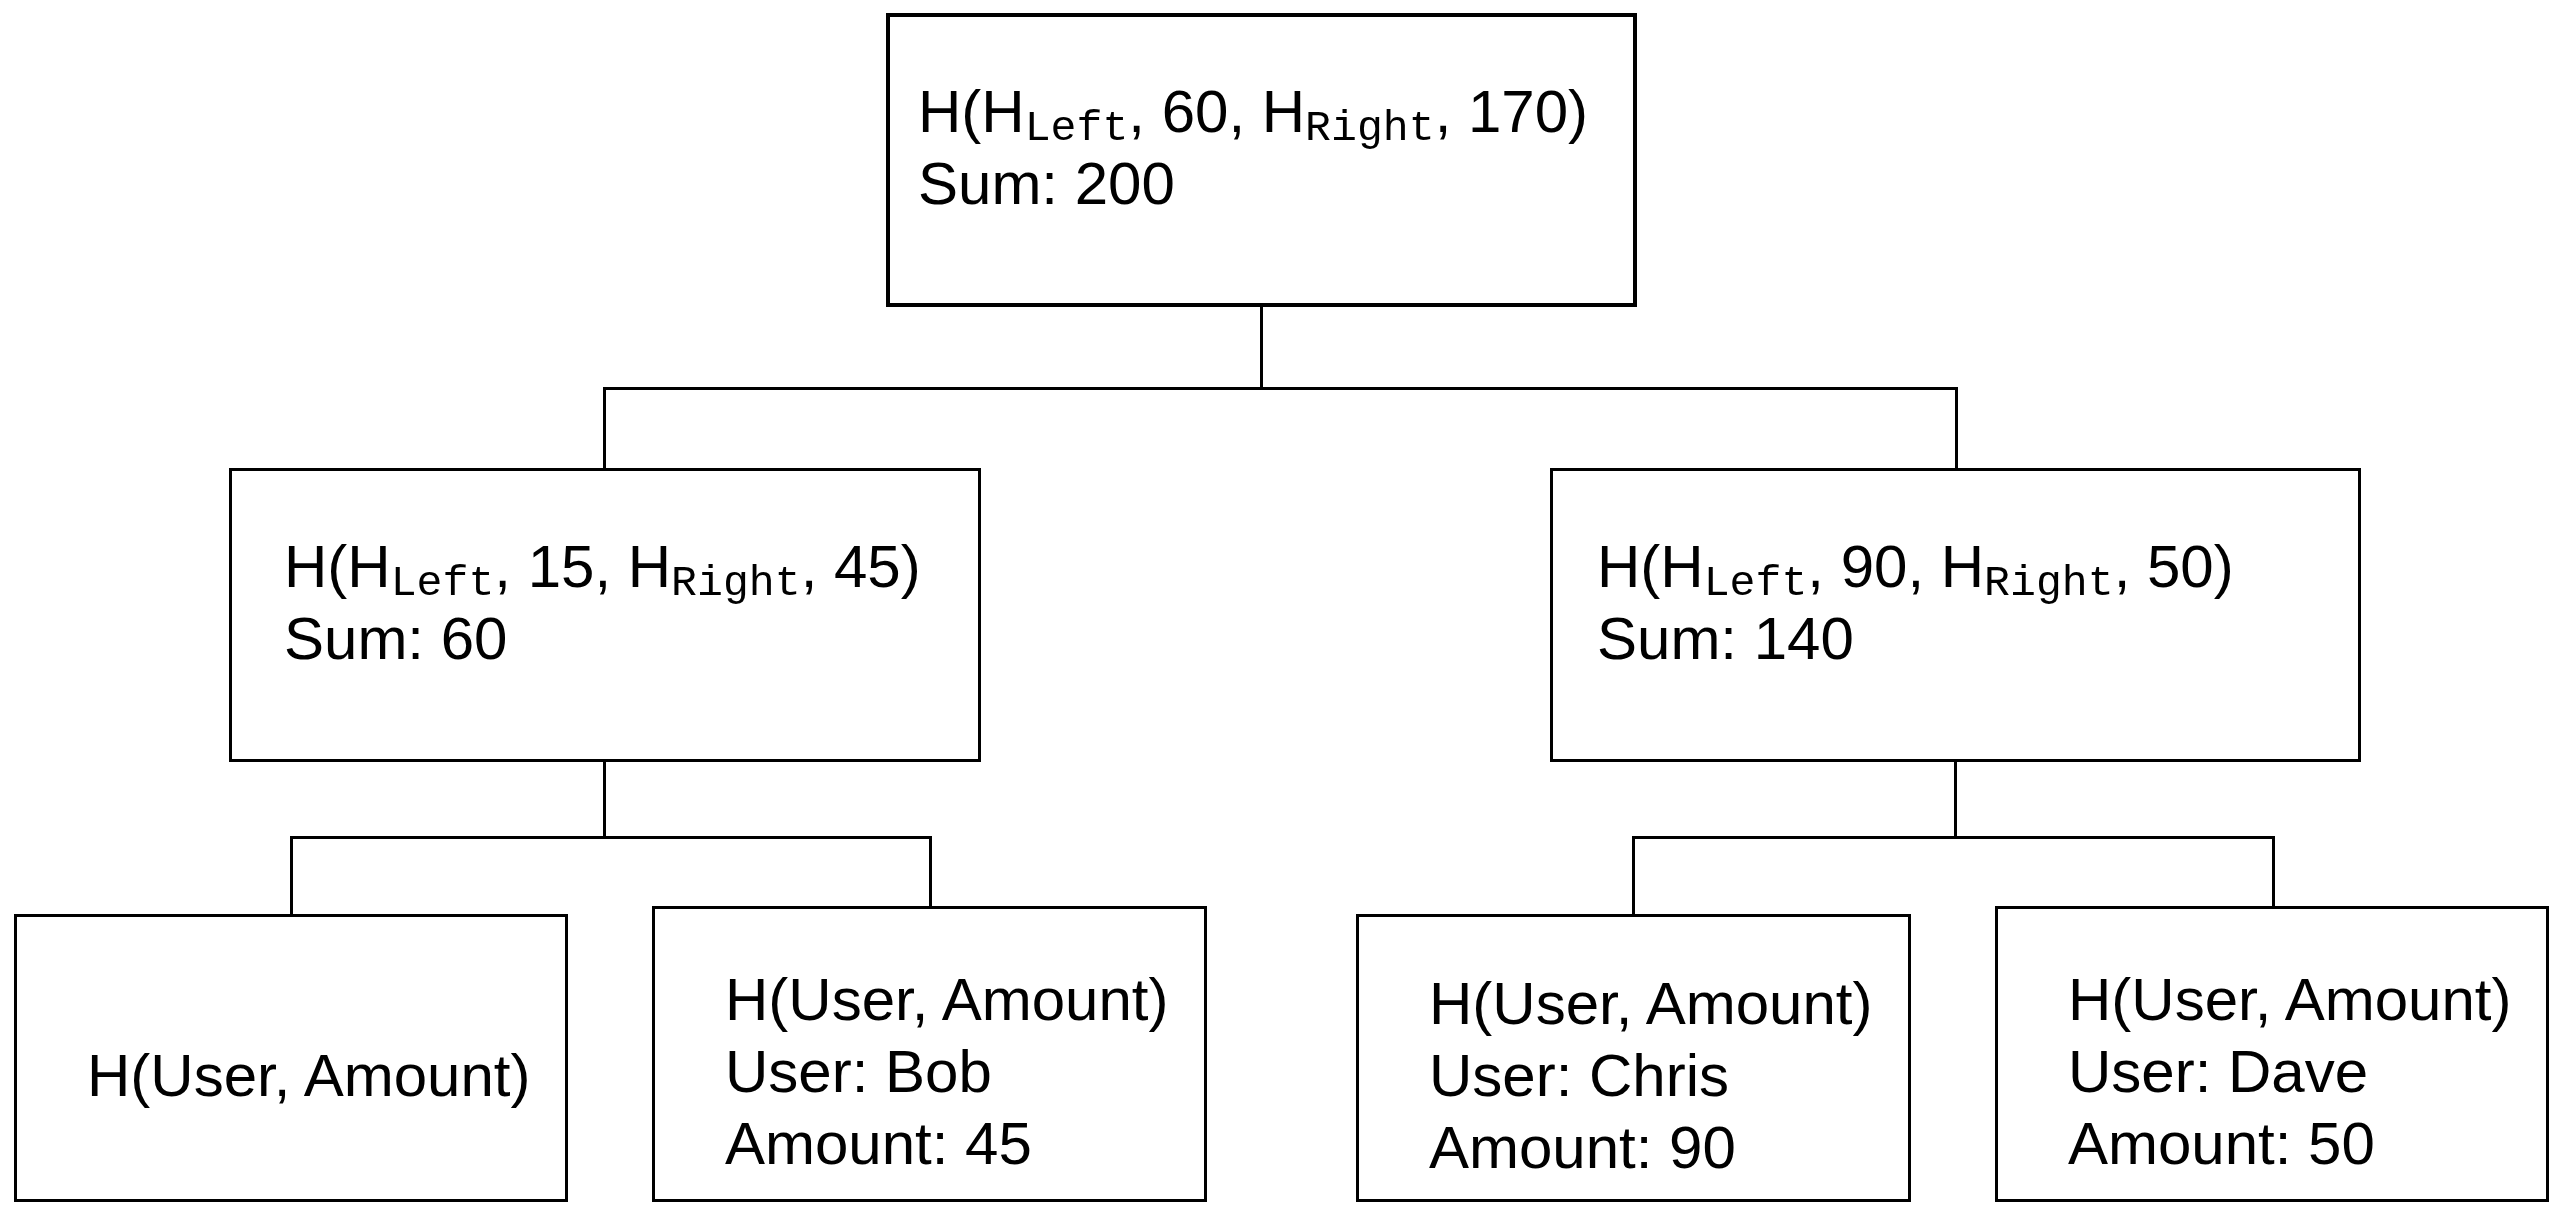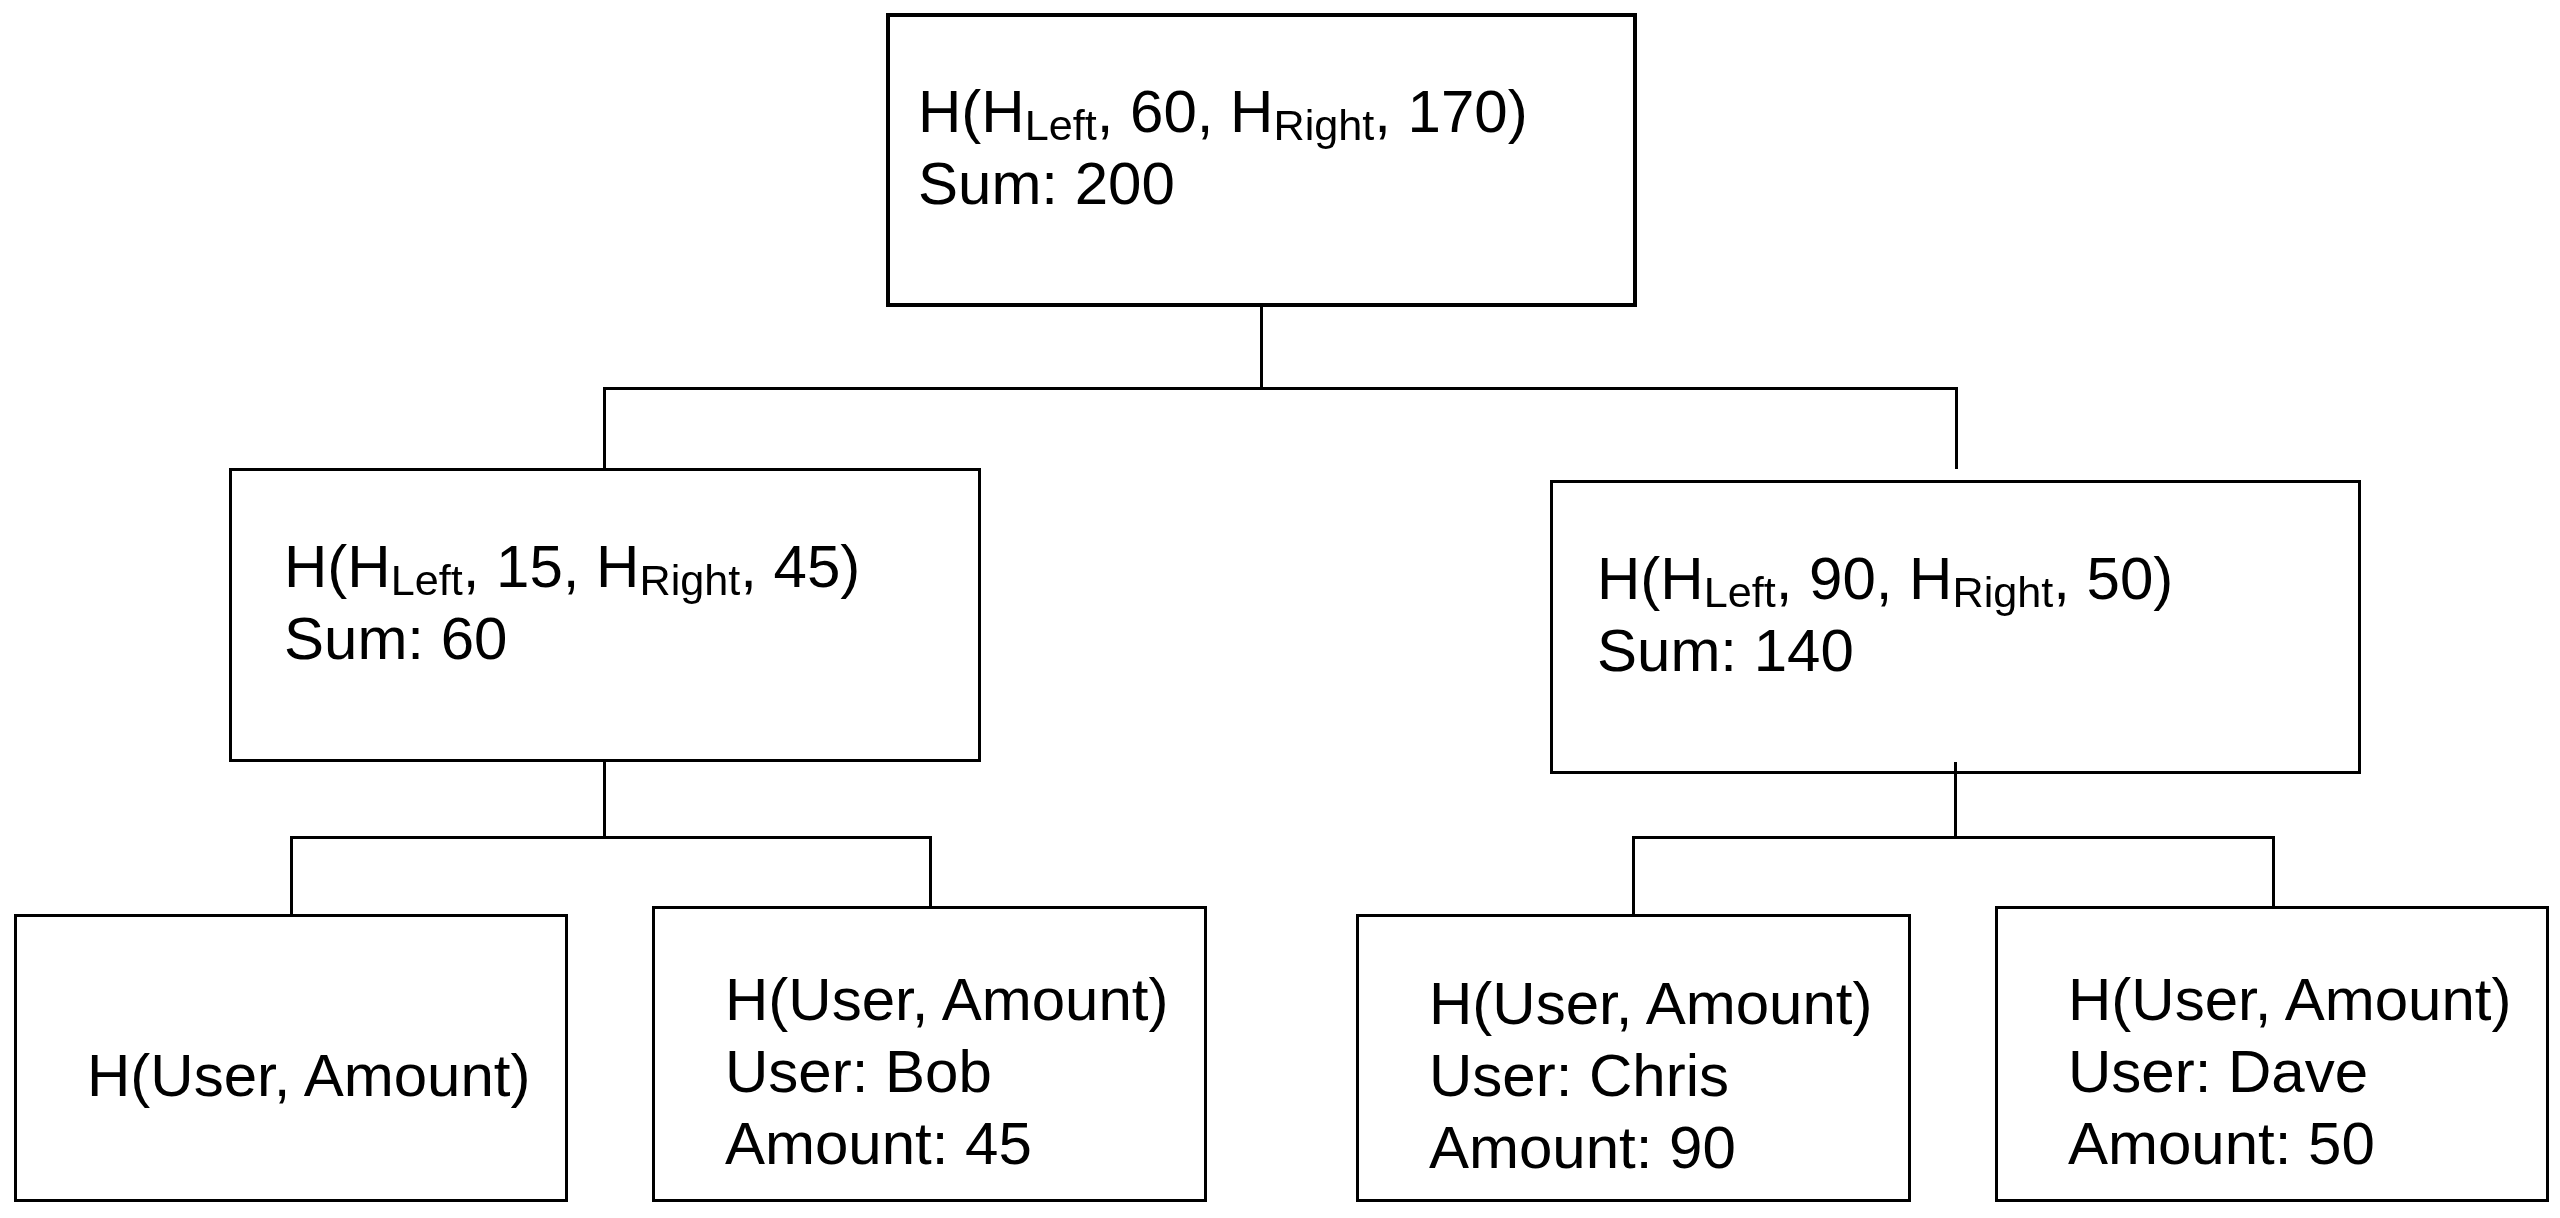--- a/index.html
+++ b/index.html
@@ -28,20 +28,21 @@
   .line {
     font-size: 60px;
     line-height: 72px;
     white-space: nowrap;
     text-align: left;
   }
   .sub {
     font-size: 0.72em;
     vertical-align: -0.18em;
     line-height: 0;
+    font-family: Liberation Mono, monospace;
   }
   .internal { padding-left: 52px; }
   .root-node { padding-left: 28px; }
   .mid-right-node { padding-left: 44px; }
   .internal .textblock { transform: translateY(-12px); }
   .leafnode { padding-left: 70px; }
   .leafnode .textblock { transform: translateY(18px); }
   .conn {
     position: absolute;
     background: #000000;
@@ -64,21 +65,21 @@
   <div class="conn" style="left:603px; top:387px; width:3px; height:82px;"></div>
   <div class="conn" style="left:1955px; top:387px; width:3px; height:82px;"></div>
 
   <div class="node internal" style="left:229px; top:468px; width:752px; height:294px;">
     <div class="textblock">
       <div class="line"><span>H(H</span><span class="sub">Left</span><span>, 15, H</span><span class="sub">Right</span><span>, 45)</span></div>
       <div class="line">Sum: 60</div>
     </div>
   </div>
 
-  <div class="node internal mid-right-node" style="left:1550px; top:468px; width:811px; height:294px;margin-top:12px;">
+  <div class="node internal mid-right-node" style="left:1550px; top:468px; width:811px; height:294px;">
     <div class="textblock">
       <div class="line"><span>H(H</span><span class="sub">Left</span><span>, 90, H</span><span class="sub">Right</span><span>, 50)</span></div>
       <div class="line">Sum: 140</div>
     </div>
   </div>
 
   <div class="conn" style="left:603px; top:762px; width:3px; height:76px;"></div>
   <div class="conn" style="left:290px; top:836px; width:642px; height:3px;"></div>
   <div class="conn" style="left:290px; top:836px; width:3px; height:78px;"></div>
   <div class="conn" style="left:929px; top:836px; width:3px; height:70px;"></div>

